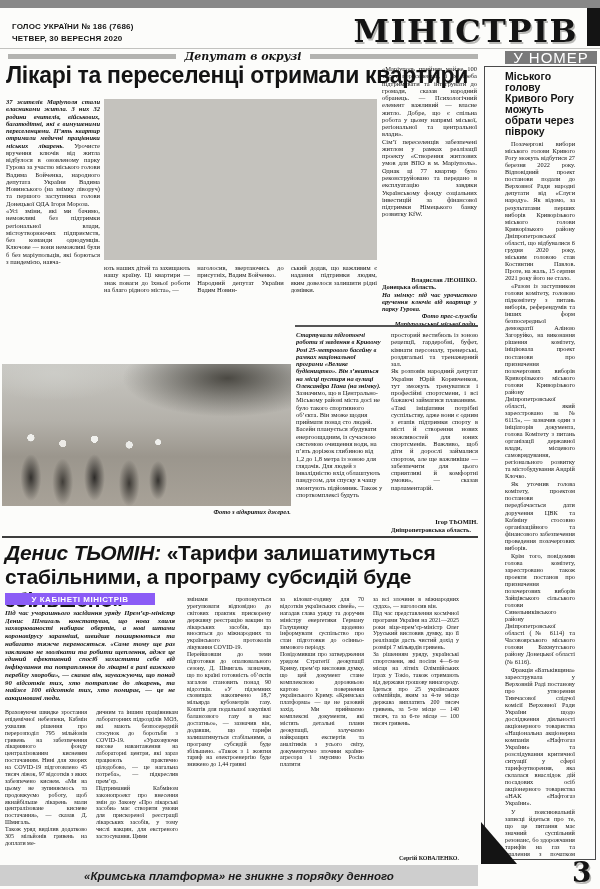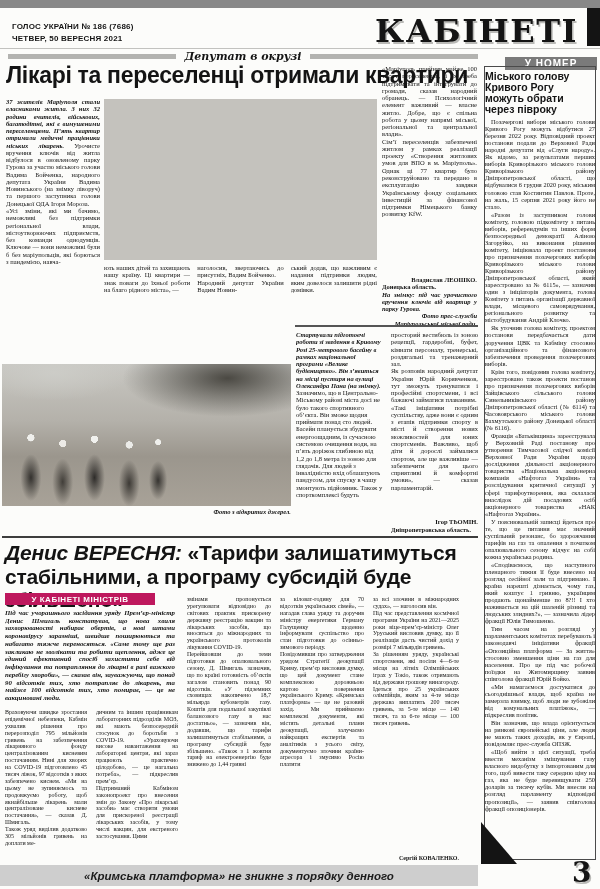--- a/index.html
+++ b/index.html
@@ -79,63 +79,63 @@
   .a2-cols{position:absolute;left:296px;top:323px;width:182px;height:202px;display:flex;gap:8px;
            font-size:6.5px;line-height:1.12;}
   .a2-cols > div{flex:1 1 0;}
 
   .mid-rule{position:absolute;left:2px;top:528px;width:476px;height:2px;background:#3d3d3d;}
 
   
   .a3-headline{position:absolute;left:5px;top:533px;width:474px;font-size:21px;line-height:1.12;
                letter-spacing:-.2px;}
   .a3-headline .hname{font-style:italic;}
-  .a3-kicker{position:absolute;left:5px;top:585px;width:150px;height:12px;background:#be185d;
+  .a3-kicker{position:absolute;left:5px;top:585px;width:150px;height:12px;background:#8b5cf6;
              color:#fff;font-family:"Liberation Sans",sans-serif;font-weight:bold;font-size:8px;
              display:flex;align-items:center;justify-content:center;letter-spacing:.5px;}
   .a3-lead{position:absolute;left:5px;top:601px;width:170px;height:97px;font-size:6.8px;line-height:1.14;}
   .a3col{position:absolute;font-size:6px;line-height:1.15;}
   .a3colA{left:5px;  top:701px;width:82px;height:153px;}
   .a3colB{left:96px; top:701px;width:82px;height:153px;}
   .a3colC{left:187px;top:588px;width:84px;height:266px;}
   .a3colD{left:280px;top:588px;width:84px;height:266px;}
   .a3colE{left:373px;top:588px;width:86px;height:266px;}
 
   
   .teaser{position:absolute;left:0;top:857px;width:478px;height:21px;background:#cecece;
           display:flex;align-items:center;justify-content:center;
           font-family:"Liberation Sans",sans-serif;font-weight:bold;font-style:italic;
           font-size:11.5px;color:#1c1c1c;}
   .bottom-strip{position:absolute;left:0;top:882px;width:600px;height:4px;background:#dddddb;}
 
   
-  .side-tab{position:absolute;left:505px;top:49px;width:92px;height:13px;background:#7a7a7a;
-            color:#fff;font-family:"Liberation Sans",sans-serif;font-weight:bold;font-size:10px;
+  .side-tab{position:absolute;left:505px;top:43px;width:92px;height:13px;background:#7a7a7a;
+            color:#fff;font-family:"Liberation Sans",sans-serif;font-weight:normal;font-size:15px;
             display:flex;align-items:center;justify-content:center;letter-spacing:1px;}
   .side-box{position:absolute;left:484px;top:58px;width:112px;height:794px;border:1px solid #4a4a4a;
-            padding:4px 0;box-sizing:border-box;font-size:6.3px;line-height:1.12;overflow:hidden;}
+            padding:4px 20px;box-sizing:border-box;font-size:6.3px;line-height:1.12;overflow:hidden;}
   .side-h{font-family:"Liberation Sans",sans-serif;font-weight:bold;font-size:10.5px;
           line-height:1.05;margin:0 0 3px 0;}
   .side-h2{margin-top:5px;}
   .side-box p{margin:0 0 1px 0;text-indent:6px;text-align:justify;}
   .page-curl{position:absolute;left:481px;top:814px;width:36px;height:42px;background:#141414;
              clip-path:polygon(0 0,100% 100%,0 100%);}
   .page-num{position:absolute;left:572px;top:848px;font-family:"DejaVu Serif",serif;
             font-weight:bold;font-size:28px;text-shadow:1.5px 1.5px 0 #b9b9b6;}
 </style>
 </head>
 <body>
 
 <div class="page">
 
   <div class="issue">
     <div>ГОЛОС УКРАЇНИ № 186 (7686)</div>
-    <div>ЧЕТВЕР, 50 ВЕРЕСНЯ 2021</div>
-  </div>
-  <div class="section-title">КАБІНЕТІ</div>
+    <div>ЧЕТВЕР, 30 ВЕРЕСНЯ 2020</div>
+  </div>
+  <div class="section-title">МІНІСТРІВ</div>
   <div class="corner-block"></div>
   <div class="header-rule"></div>
 
   <div class="kicker-row">
     <span class="bar"></span>
     <span class="ktext">Депутат в окрузі</span>
     <span class="bar"></span>
   </div>
 
   <h1 class="a1-headline sansb" style="margin:0">Лікарі та переселенці отримали квартири</h1>
@@ -180,21 +180,21 @@
       <div class="just pre grow">просторий вестибюль із зоною рецепції, гардеробні, буфет, кімнати персоналу, тренерські, роздягальні та тренажерний зал.
 Як розповів народний депутат України Юрій Корявченков, тут зможуть тренуватися і професійні спортсмени, і всі бажаючі займатися плаванням.
 «Такі ініціативи потрібні суспільству, адже вони є одним з етапів підтримки спорту в місті й створення нових можливостей для юних спортсменів. Важливо, щоб діти й дорослі займалися спортом, але ще важливіше — забезпечити для цього сприятливі й комфортні умови», — сказав парламентарій.</div>
       <div class="byline">Ігор ТЬОМІН.</div>
       <div class="region">Дніпропетровська область.</div>
     </div>
   </div>
 
   <div class="mid-rule"></div>
 
-  <h2 class="a3-headline sansb" style="margin:0"><span class="hname">Денис ВЕРЕСНЯ: </span><span>«Тарифи залишатимуться стабільними, а програму субсидій буде збільшено»</span></h2>
+  <h2 class="a3-headline sansb" style="margin:0"><span class="hname">Денис ТЬОМІН: </span><span>«Тарифи залишатимуться стабільними, а програму субсидій буде збільшено»</span></h2>
 
   <div class="a3-kicker">У КАБІНЕТІ МІНІСТРІВ</div>
 
   <div class="a3-lead leadi just clip pre">Під час учорашнього засідання уряду Прем’єр-міністр Денис Шмигаль констатував, що нова хвиля захворюваності набирає обертів, а нові штами коронавірусу заразніші, швидше поширюються та набагато тяжче переносяться. «Саме тому ще раз закликаю не зволікати та робити щеплення, адже це єдиний ефективний спосіб захистити себе від інфікування та потрапляння до лікарні в разі важкого перебігу хвороби», — сказав він, зауважуючи, що понад 90 відсотків тих, хто потрапляє до лікарень, та майже 100 відсотків тих, хто помирає, — це не вакциновані люди.</div>
 
   <div class="a3col a3colA just pre clip">Враховуючи швидке зростання епідемічної небезпеки, Кабмін ухвалив рішення про перерозподіл 795 мільйонів гривень на забезпечення лікарняного фонду централізованим кисневим постачанням. Нині для хворих на COVID-19 підготовлено 45 тисяч ліжок, 97 відсотків з яких забезпечено киснем. «Ми на цьому не зупиняємось та продовжуємо роботу, щоб якнайбільше лікарень мали централізоване кисневе постачання», — сказав Д. Шмигаль.
 Також уряд виділив додатково 305 мільйонів гривень на доплати ме-</div>
   <div class="a3col a3colB just pre clip">дичним та іншим працівникам лабораторних підрозділів МОЗ, які мають безпосередній стосунок до боротьби з COVID-19. «Ураховуючи високе навантаження на лабораторні центри, які зараз працюють практично цілодобово, — це нагальна потреба», — підкреслив прем’єр.
 Підтриманий Кабміном законопроект про внесення змін до Закону «Про лікарські засоби» має створити умови для прискореної реєстрації лікарських засобів, у тому числі вакцин, для екстреного застосування. Цими</div>
   <div class="a3col a3colC just pre clip">змінами пропонується урегулювати відповідно до світових практик прискорену державну реєстрацію вакцин та лікарських засобів, що вносяться до міжнародних та українського протоколів лікування COVID-19.

